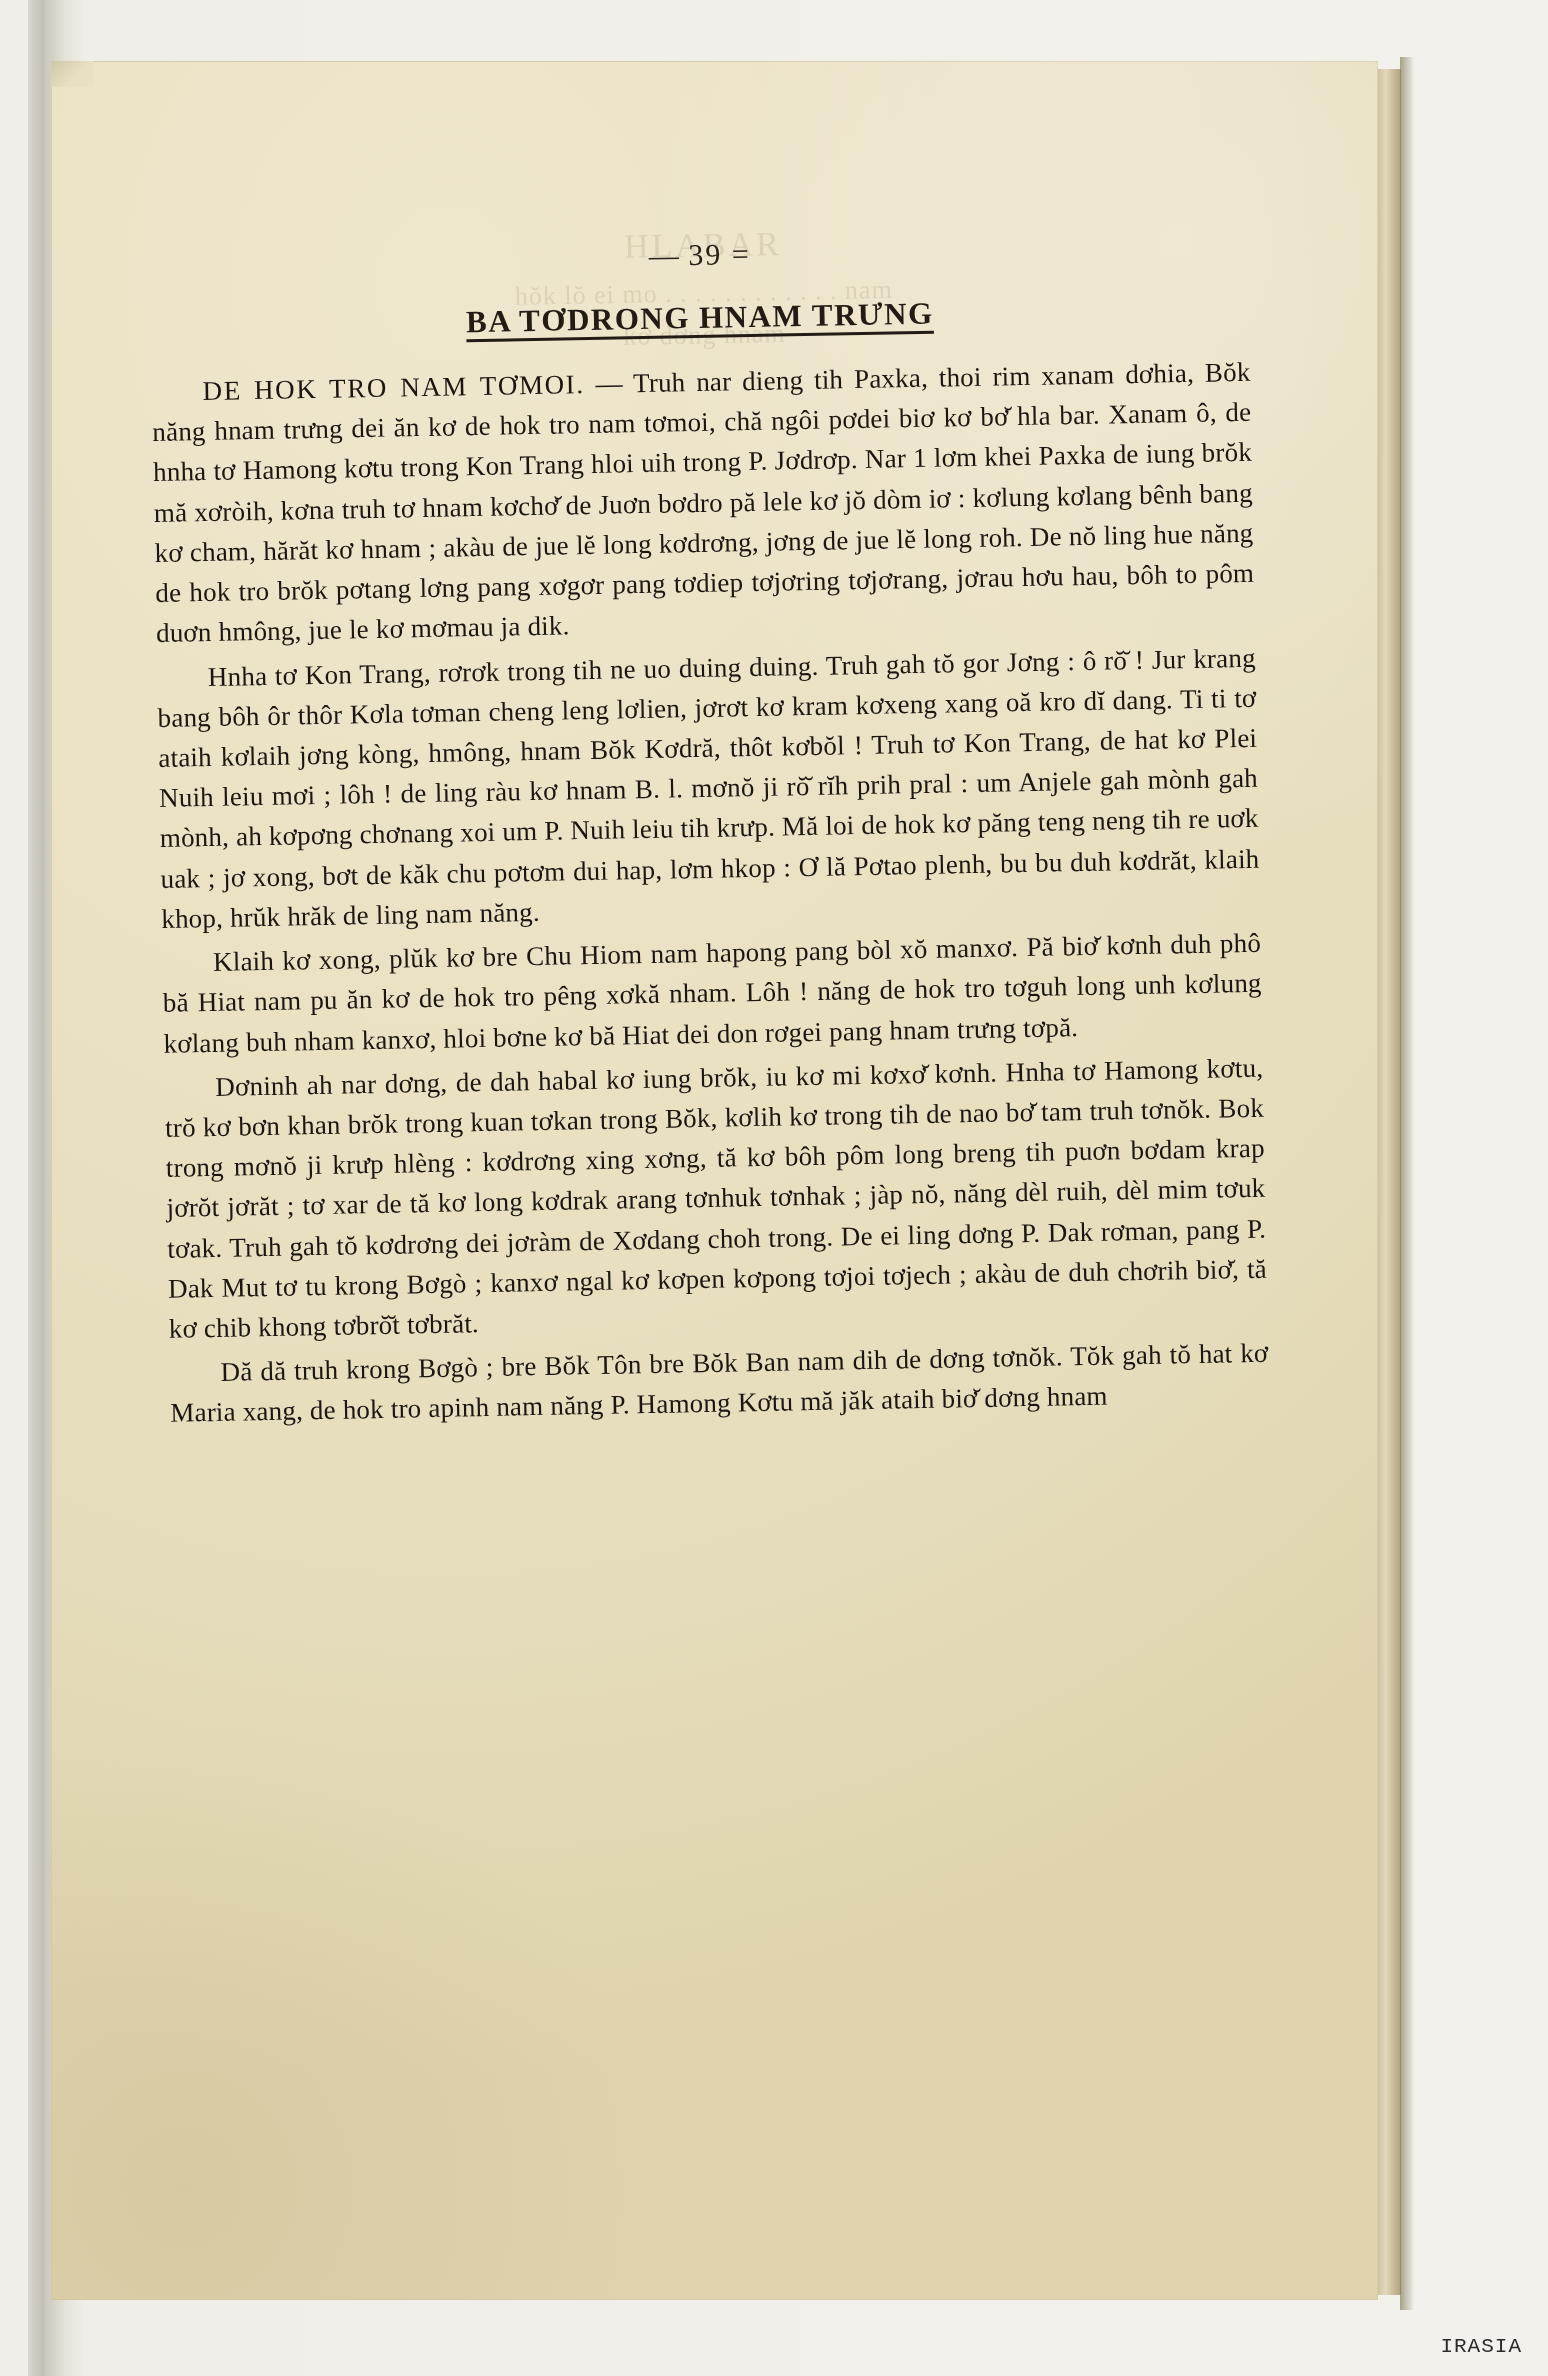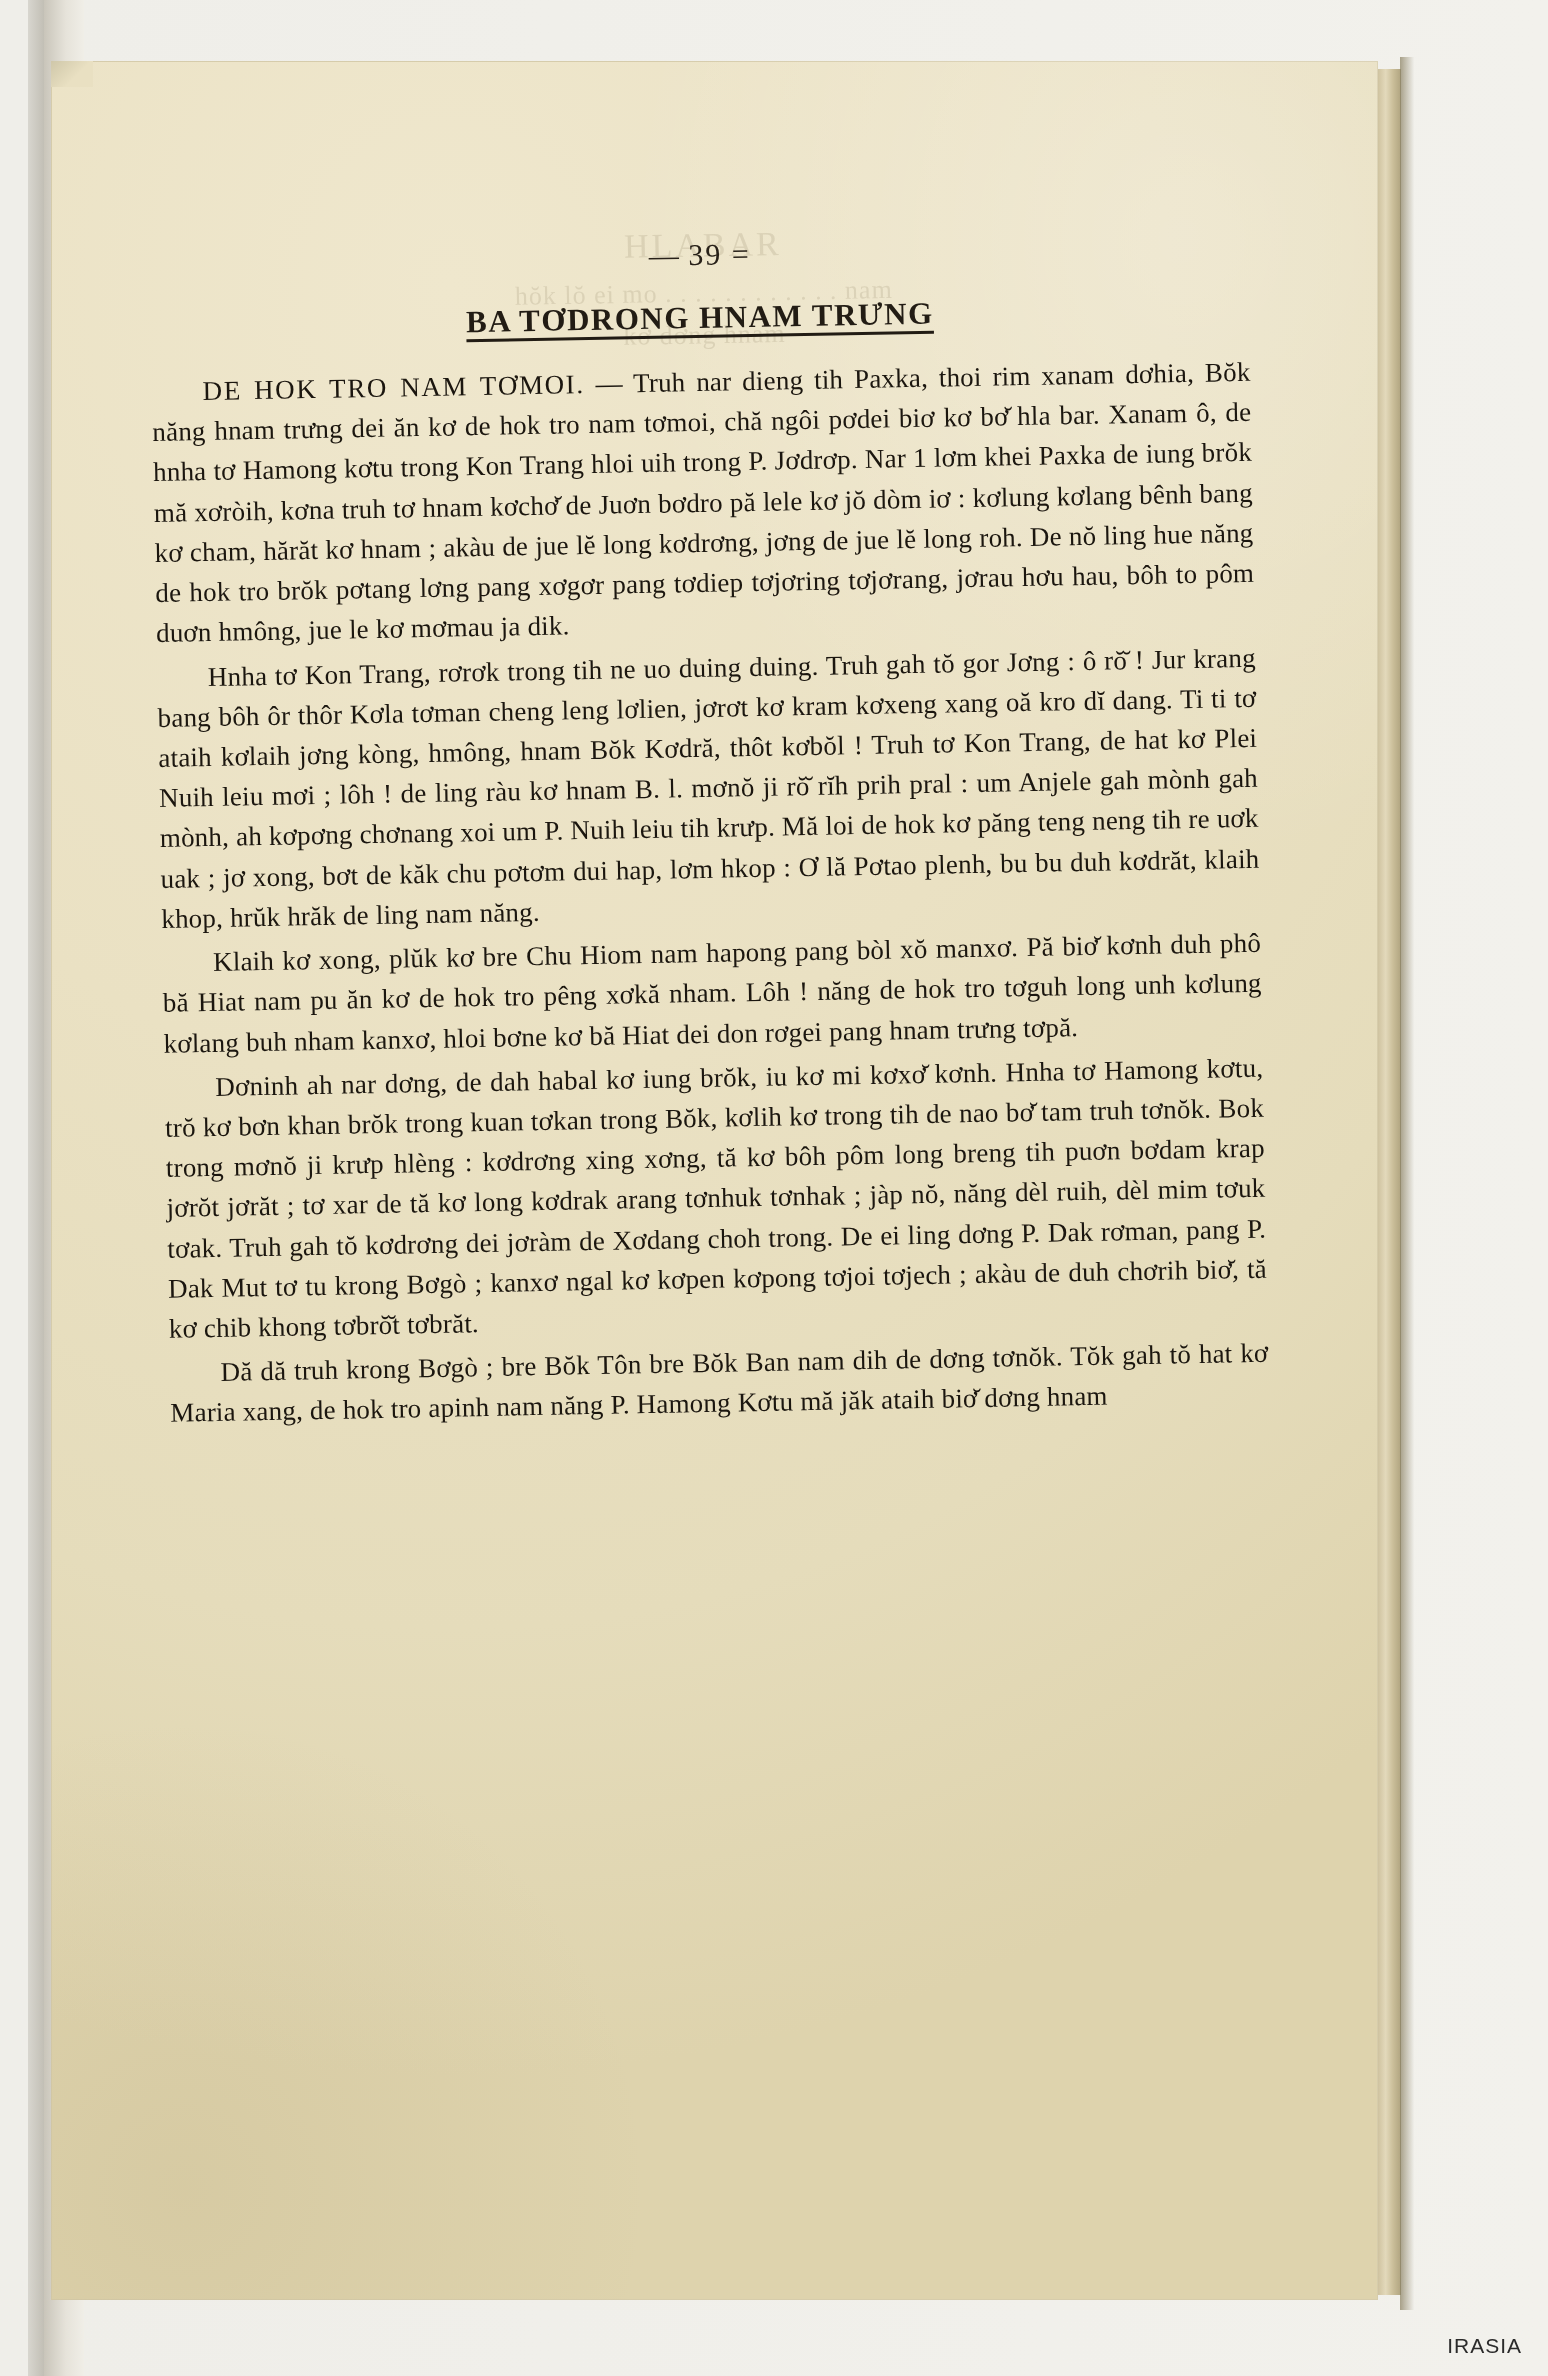--- a/index.html
+++ b/index.html
@@ -148,21 +148,21 @@
     text-align: center;
     pointer-events: none;
     user-select: none;
   }
   .bleed .b2 { font-size: 26px; letter-spacing: 1px; }
 
   .watermark {
     position: absolute;
     right: 26px;
     bottom: 18px;
-    font-family: Liberation Sans, sans-serif;
+    font-family: Liberation Mono, monospace;
     font-size: 21px;
     letter-spacing: 1px;
     color: #2b2b2b;
   }
 </style>
 </head>
 <body>
 
 <div id="page">
   <div class="scan-bg"></div>

